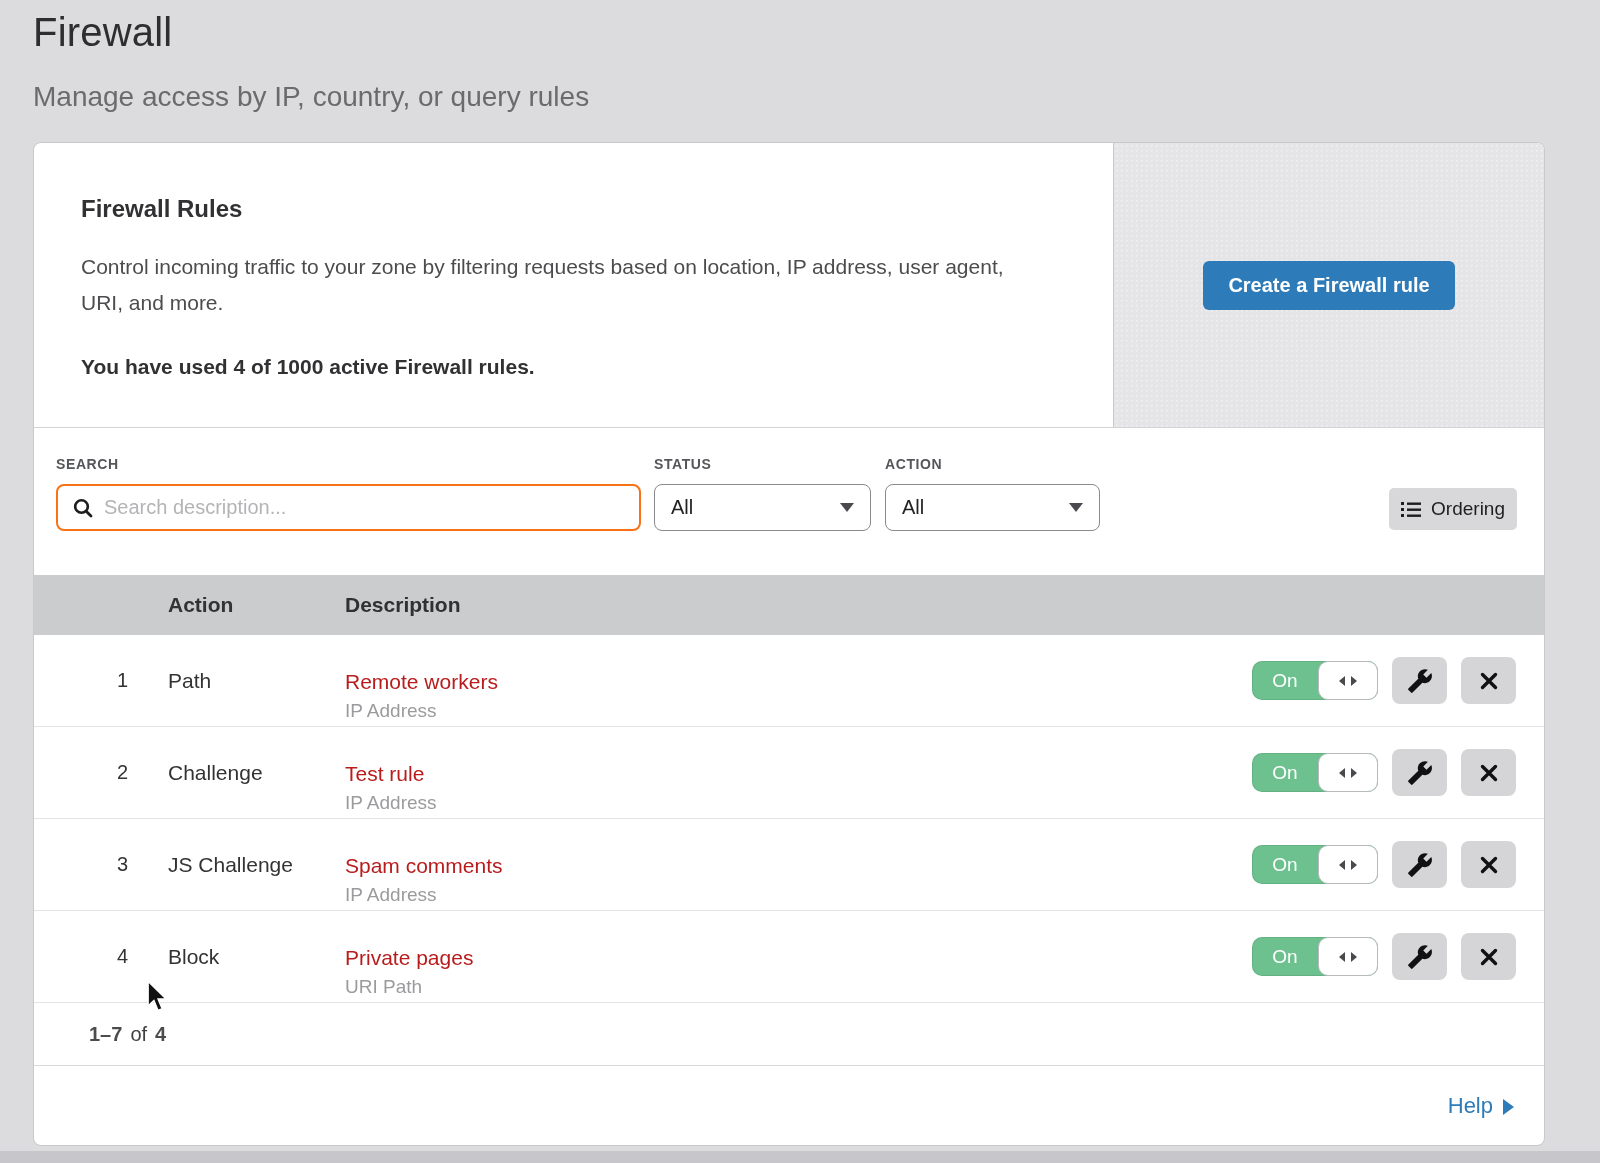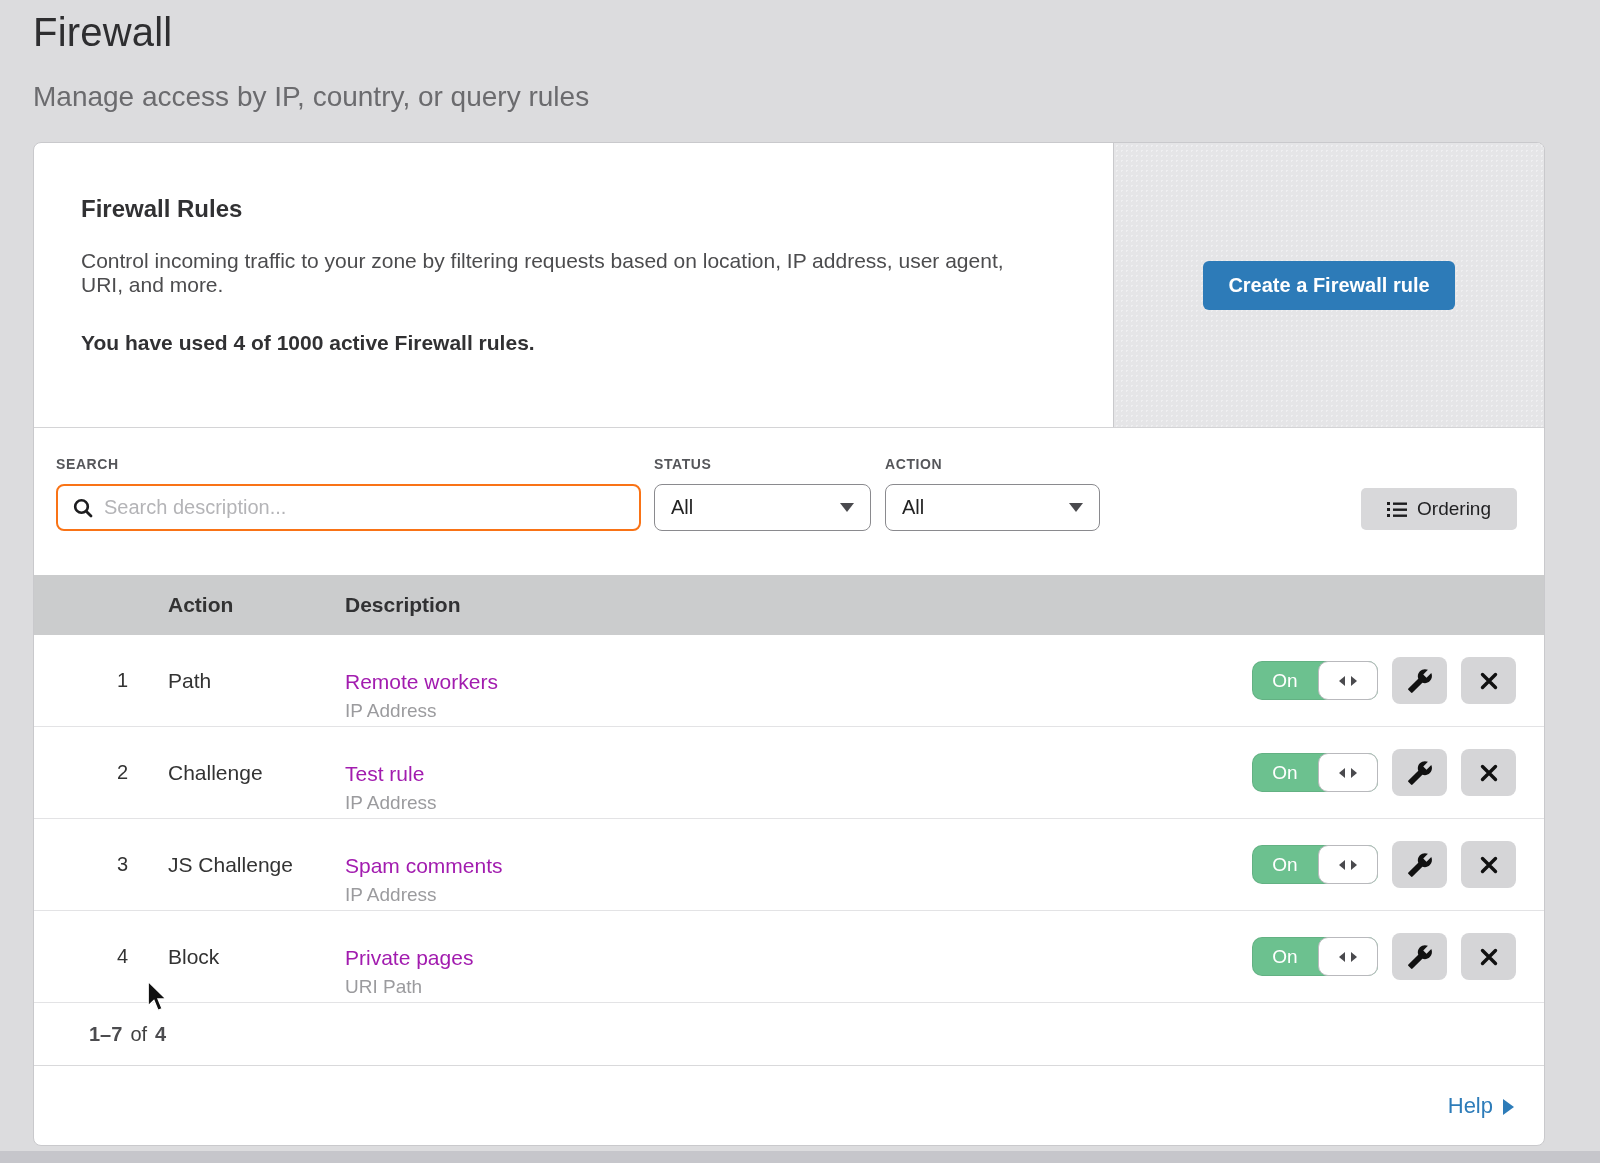--- a/index.html
+++ b/index.html
@@ -21,21 +21,21 @@
     background:#ffffff;
     border:1px solid #c9c9cc;
     border-radius:8px;
     overflow:hidden;
   }
 
   
   .card-top { display:flex; height:285px; border-bottom:1px solid #d4d4d6; }
   .card-top-left { width:1079px; padding:52px 60px 0 47px; }
   .card-heading { font-size:24px; font-weight:bold; color:#313133; }
-  .card-desc { font-size:21px; color:#4c4c4e; line-height:24px; margin-top:26px; max-width:950px; }
+  .card-desc { font-size:21px; color:#4c4c4e; line-height:36px; margin-top:26px; max-width:950px; }
   .card-usage { font-size:21px; font-weight:bold; color:#313133; margin-top:34px; }
   .card-top-right {
     flex:1;
     border-left:1px solid #c9c9cc;
     background-color:#e5e5e7;
     background-image:radial-gradient(#efeff1 1px, transparent 1px);
     background-size:5px 5px;
     display:flex; align-items:center; justify-content:center;
   }
   .btn-primary {
@@ -88,41 +88,41 @@
     width:0; height:0;
     border-left:7px solid transparent;
     border-right:7px solid transparent;
     border-top:9px solid #4a4a4e;
   }
   .filter-spacer { flex:1; }
   .btn-ordering {
     margin-top:32px;
     background:#d8d8da;
     border:none; border-radius:5px;
-    height:42px; padding:0 26px;
+    height:42px; padding:0 12px;
     display:flex; align-items:center; gap:10px;
     font-family:inherit; font-size:19px; color:#1f1f21;
     cursor:pointer;
   }
 
   
   .trow, .thead {
     display:grid;
     grid-template-columns:134px 177px 1fr 300px;
     align-items:center;
   }
   .thead {
     height:60px;
     background:#cbcccd;
     font-size:21px; font-weight:bold; color:#313133;
   }
   .trow { height:92px; border-bottom:1px solid #e3e3e5; background:#fff; }
   .col-num { text-align:right; padding-right:40px; font-size:20px; color:#333; }
   .col-action { font-size:21px; color:#333; }
-  .col-desc .desc-title { font-size:21px; color:#a21caf;margin-top:30px; }
+  .col-desc .desc-title { font-size:21px; color:#b91c1c;margin-top:30px; }
   .col-desc .desc-sub { font-size:19px; color:#9b9b9e; margin-top:6px; }
   .col-controls {
     display:flex; align-items:center; justify-content:flex-end;
     gap:14px; padding-right:28px;
   }
   .toggle {
     display:flex; width:126px; height:39px;
     border-radius:10px; background:#6cc18f;
     cursor:pointer;
     box-shadow:inset 0 0 0 1px rgba(0,0,0,.08);

